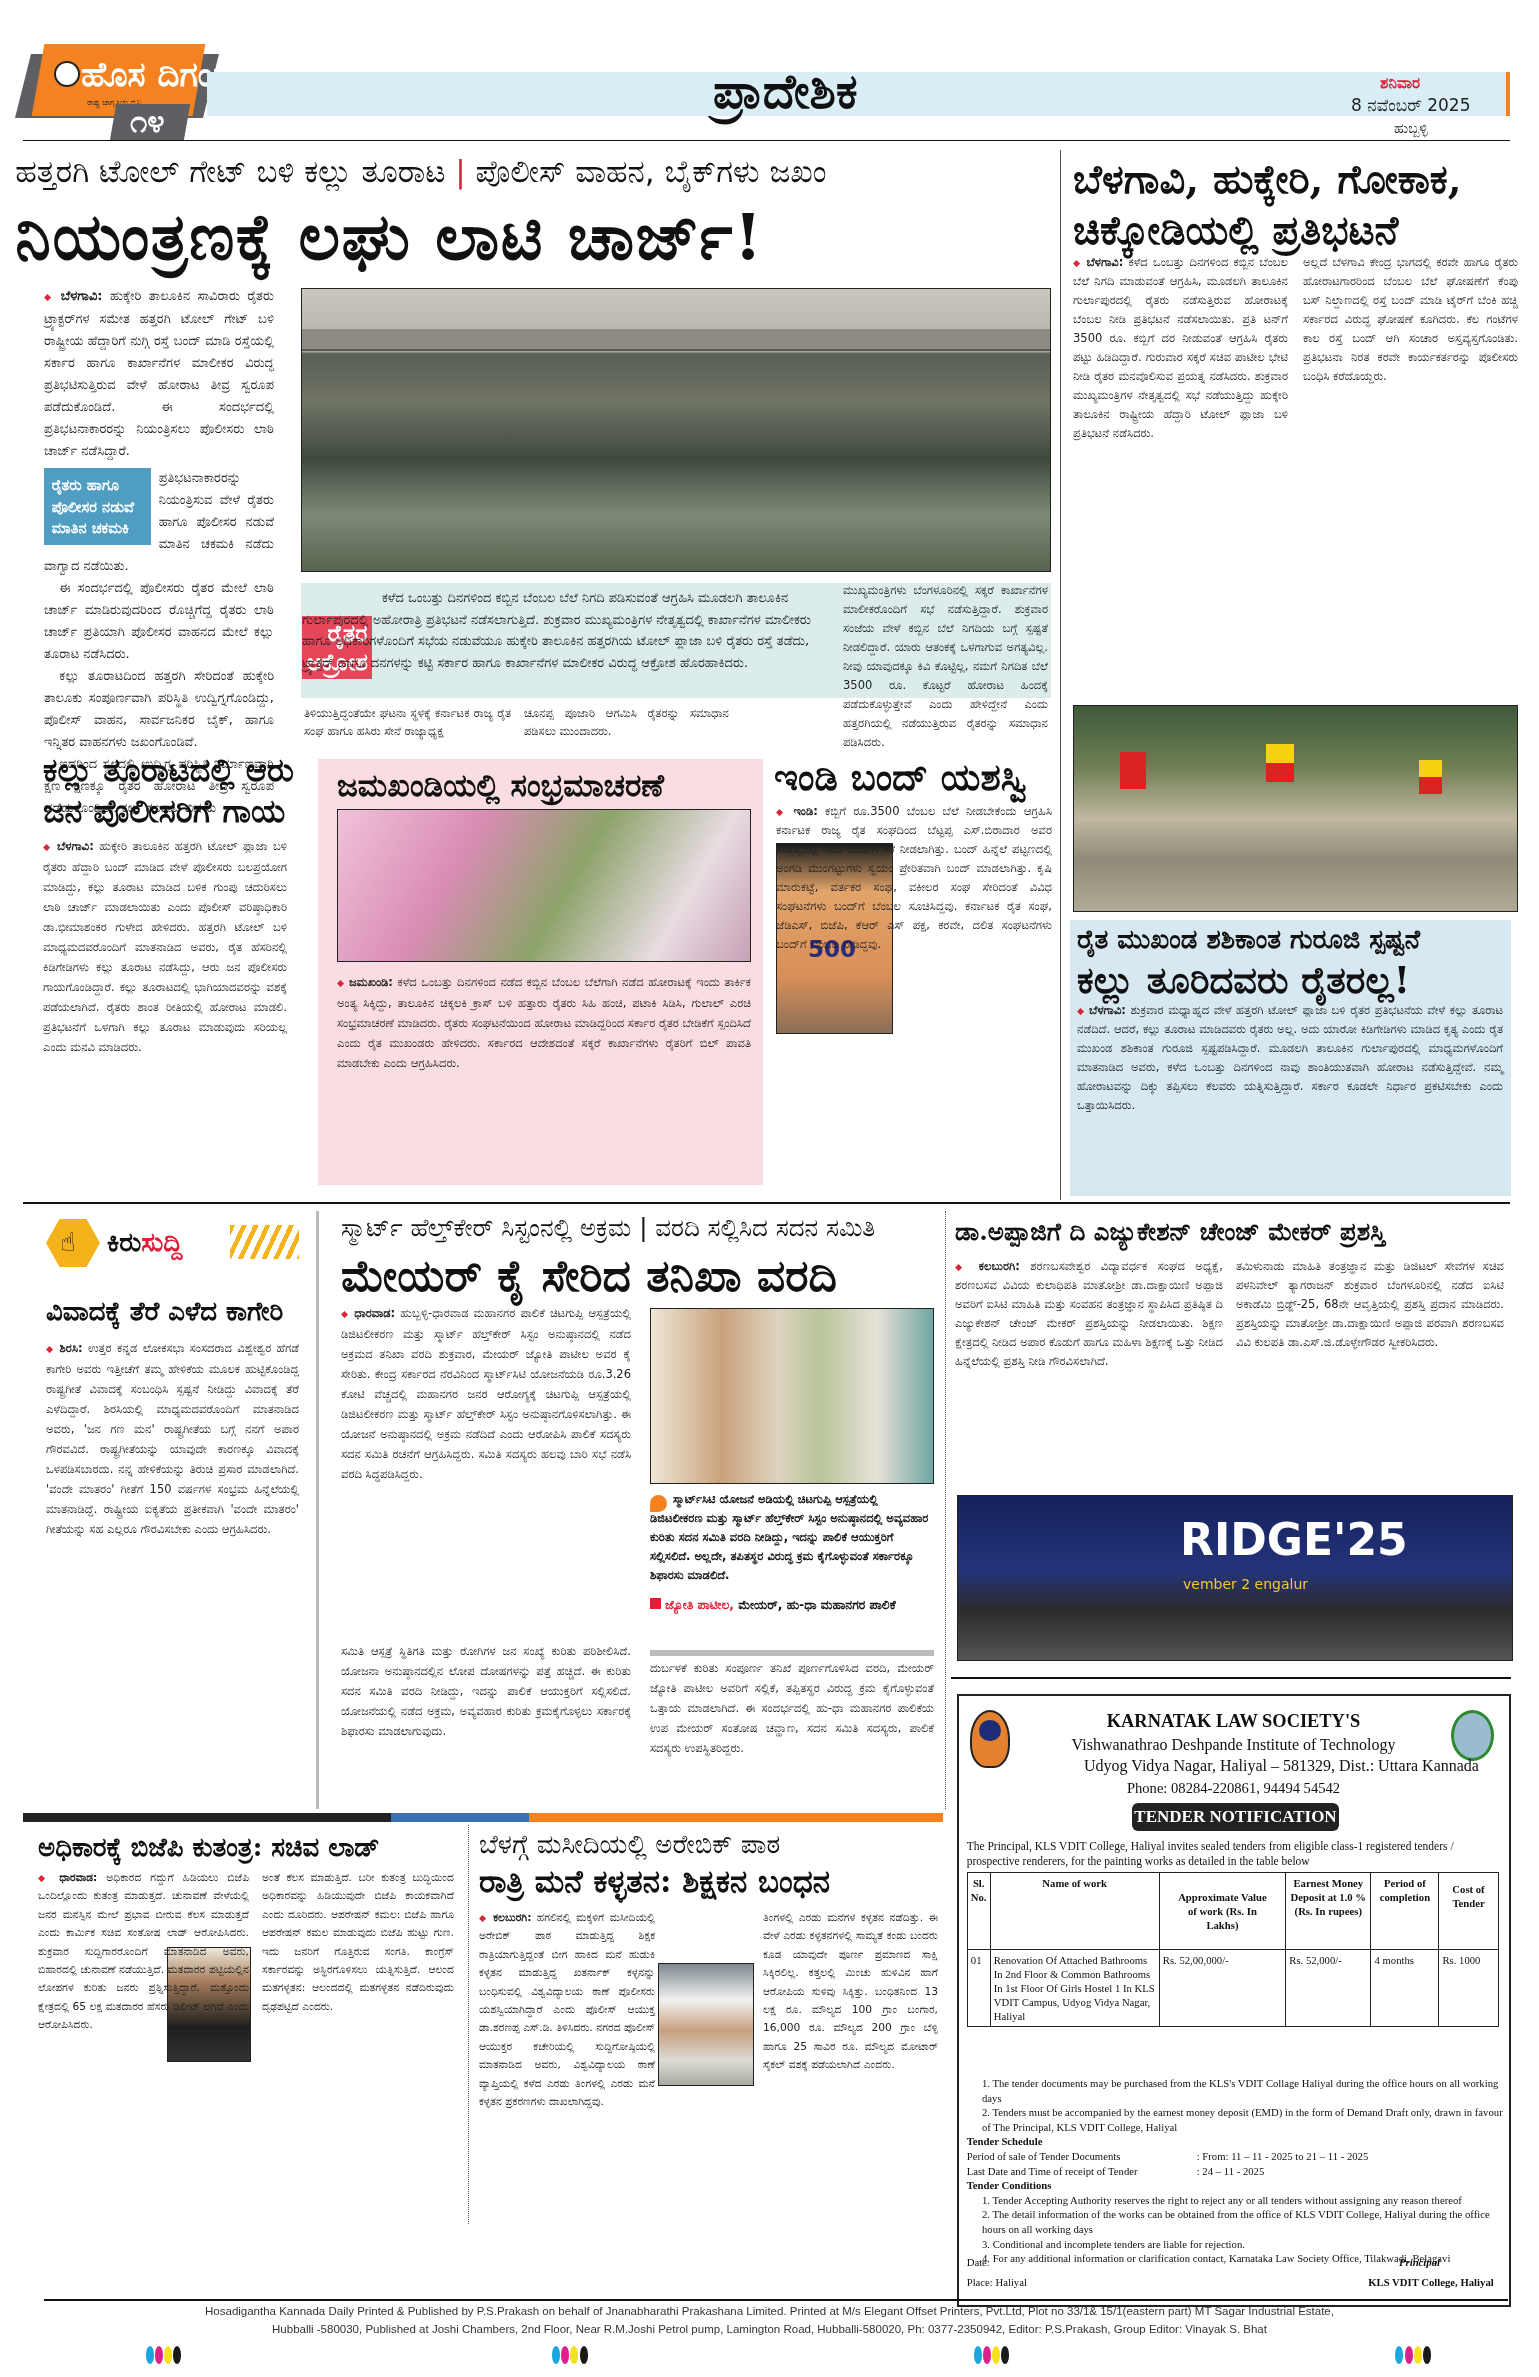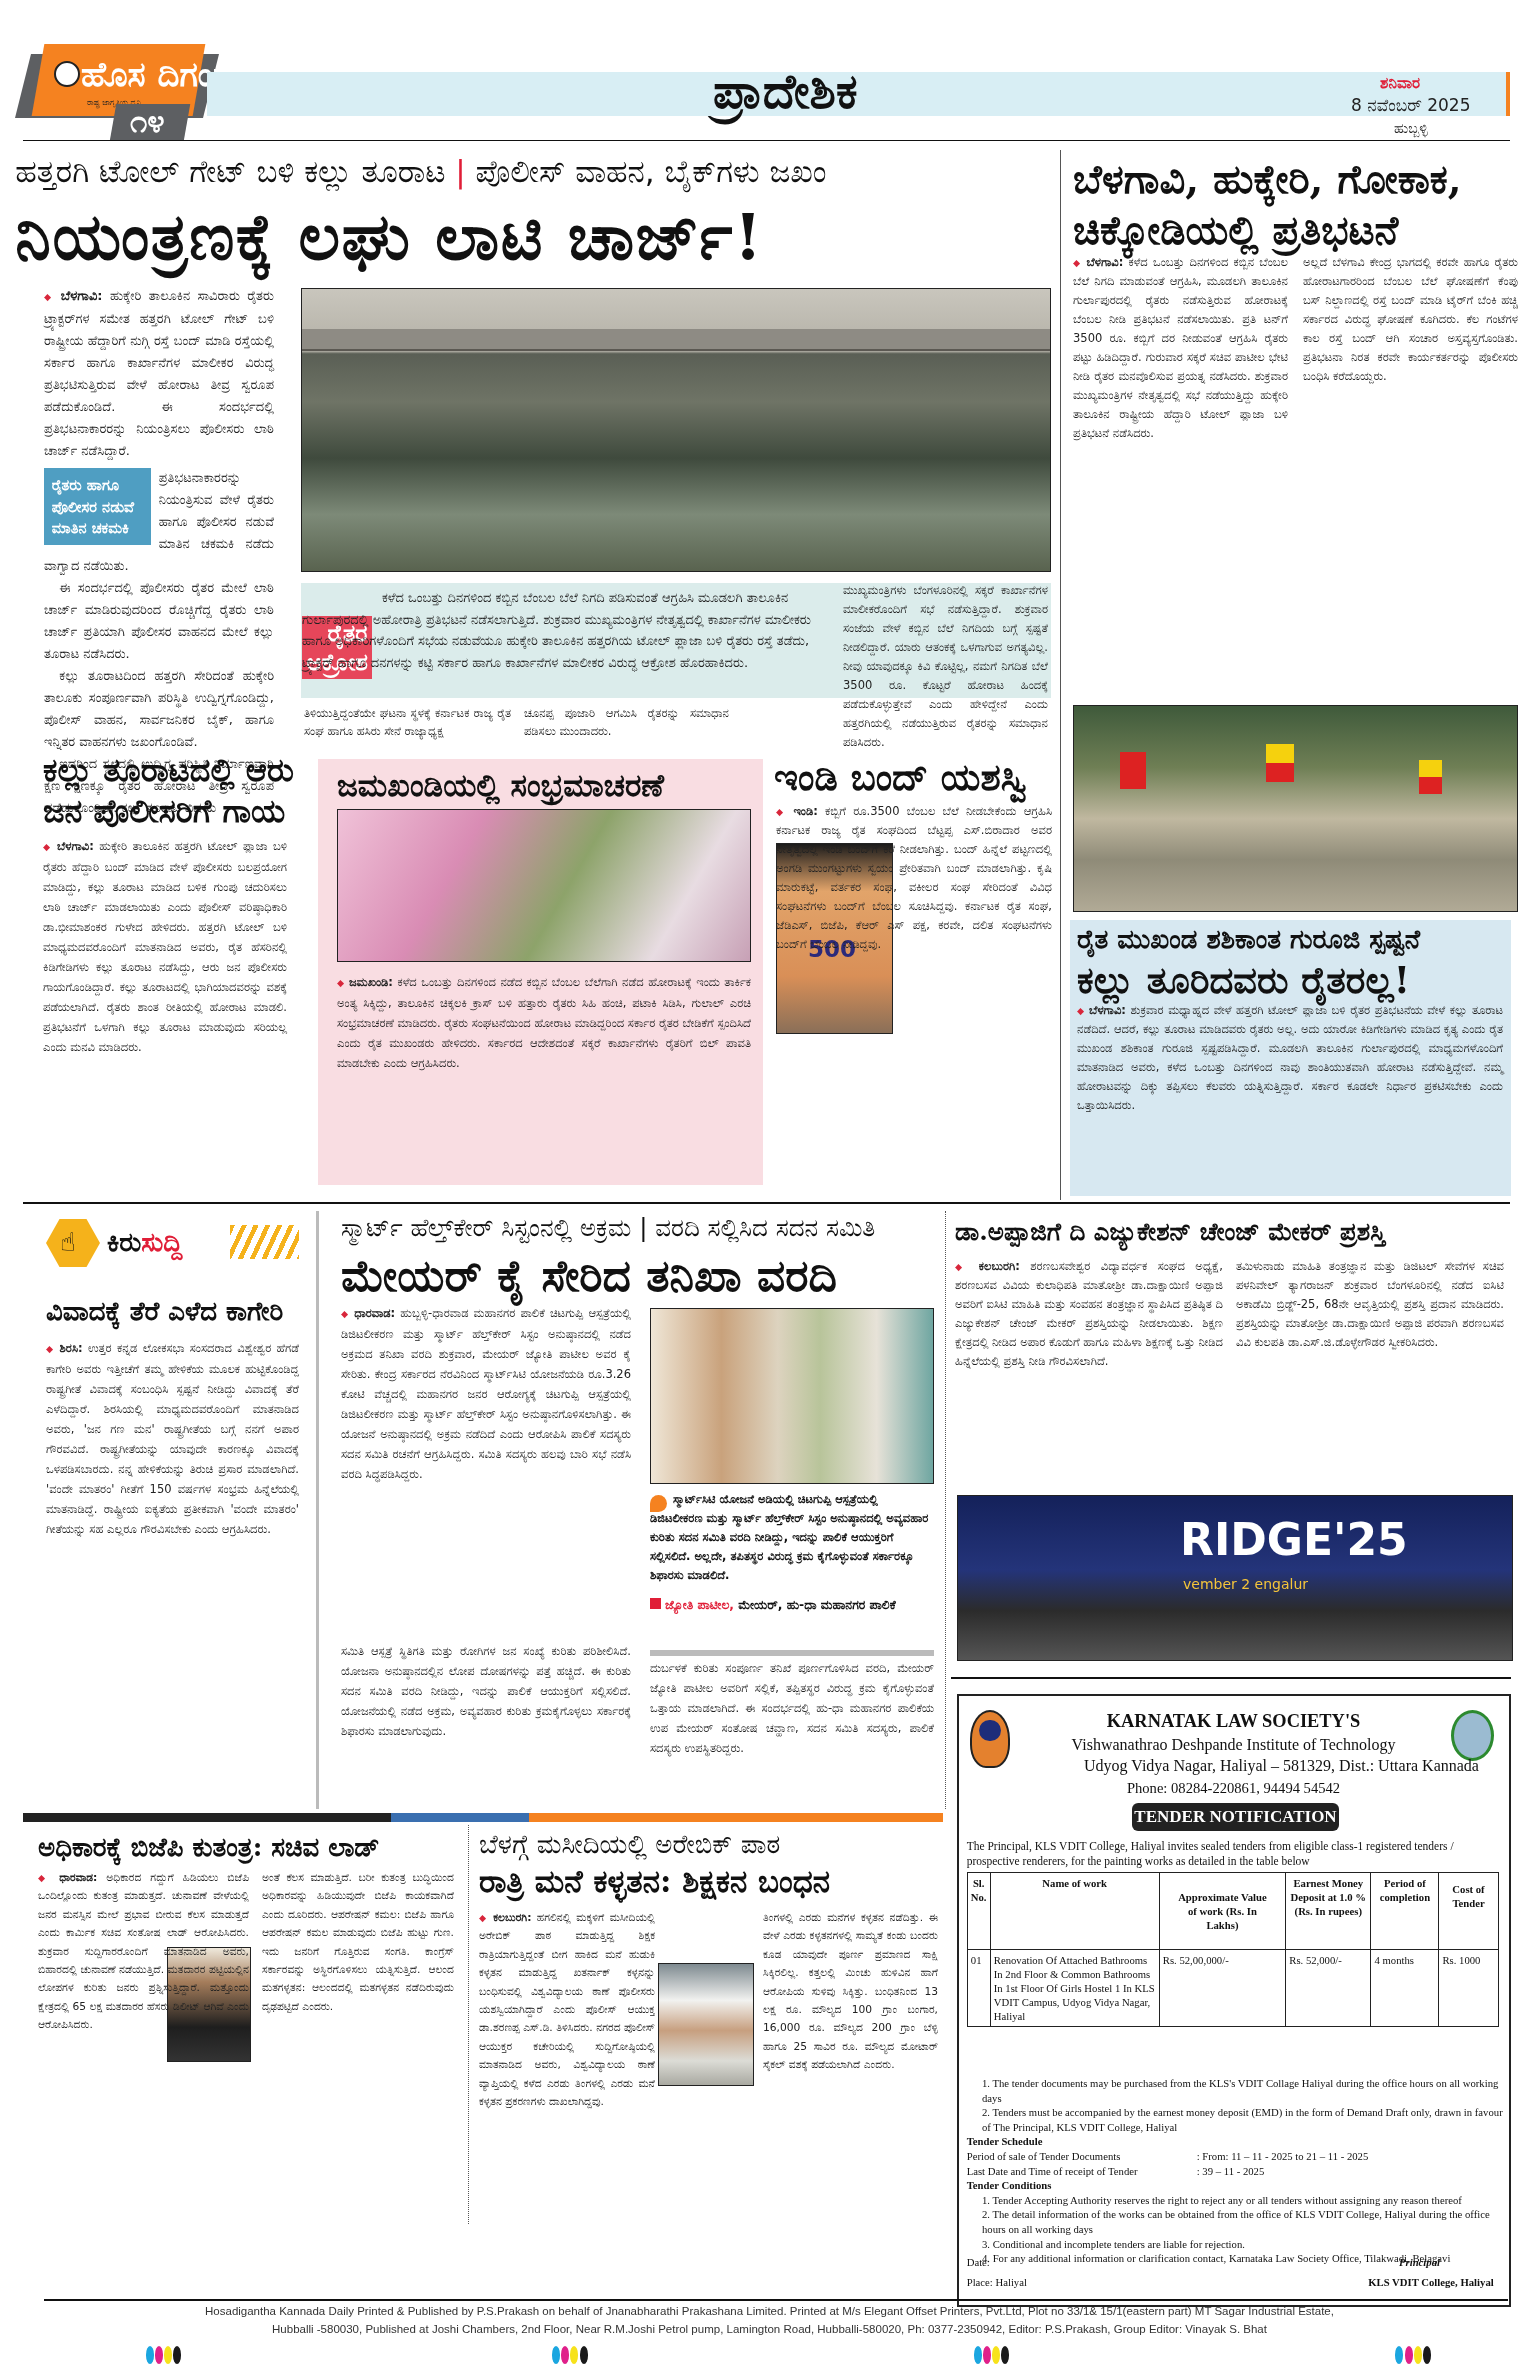--- a/index.html
+++ b/index.html
@@ -216,21 +216,21 @@
   <div class="abs" style="left:7.7px;top:380px;width:537px;font-size:10.7px;line-height:14.6px;">
     <div style="padding-left:15.3px;">1. The tender documents may be purchased from the KLS's VDIT Collage Haliyal during the office hours on all working days</div>
     <div style="padding-left:15.3px;">2. Tenders must be accompanied by the earnest money deposit (EMD) in the form of Demand Draft only, drawn in favour of The Principal, KLS VDIT College, Haliyal</div>
     <div style="font-weight:bold;">Tender Schedule</div>
     <div style="display:flex;">
         <span style="width:230px;">Period of sale of Tender Documents</span>
         <span>: From: 11 – 11 - 2025 to 21 – 11 - 2025</span>
       </div>
     <div style="display:flex;">
         <span style="width:230px;">Last Date and Time of receipt of Tender</span>
-        <span>: 39 – 11 - 2025</span>
+        <span>: 24 – 11 - 2025</span>
       </div>
     <div style="font-weight:bold;">Tender Conditions</div>
     <div style="padding-left:15.3px;">1. Tender Accepting Authority reserves the right to reject any or all tenders without assigning any reason thereof</div>
     <div style="padding-left:15.3px;">2. The detail information of the works can be obtained from the office of KLS VDIT College, Haliyal during the office hours on all working days</div>
     <div style="padding-left:15.3px;">3. Conditional and incomplete tenders are liable for rejection.</div>
     <div style="padding-left:15.3px;">4. For any additional information or clarification contact, Karnataka Law Society Office, Tilakwadi, Belagavi</div>
   </div>
   <div class="abs" style="left:7.7px;top:560px;font-size:10.7px;">Date:</div>
   <div class="abs" style="left:7.7px;top:580px;font-size:10.7px;">Place: Haliyal</div>
   <div class="abs" style="right:69px;top:560px;font-size:10.7px;font-weight:bold;font-style:italic;">Principal</div>

